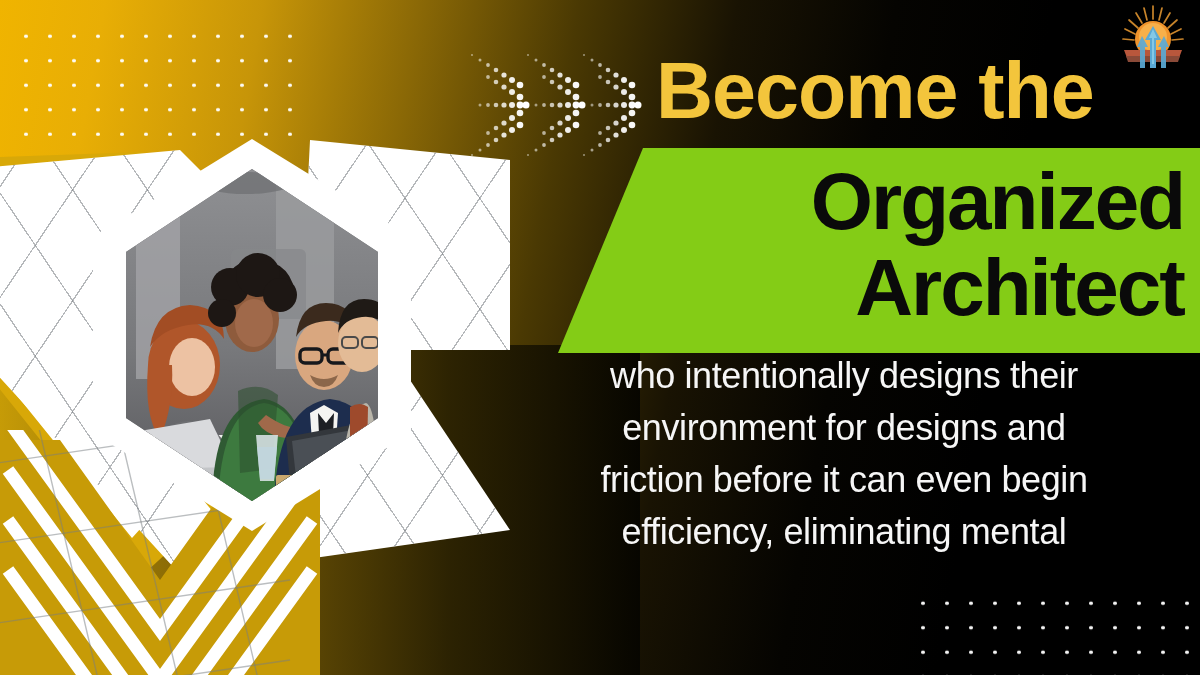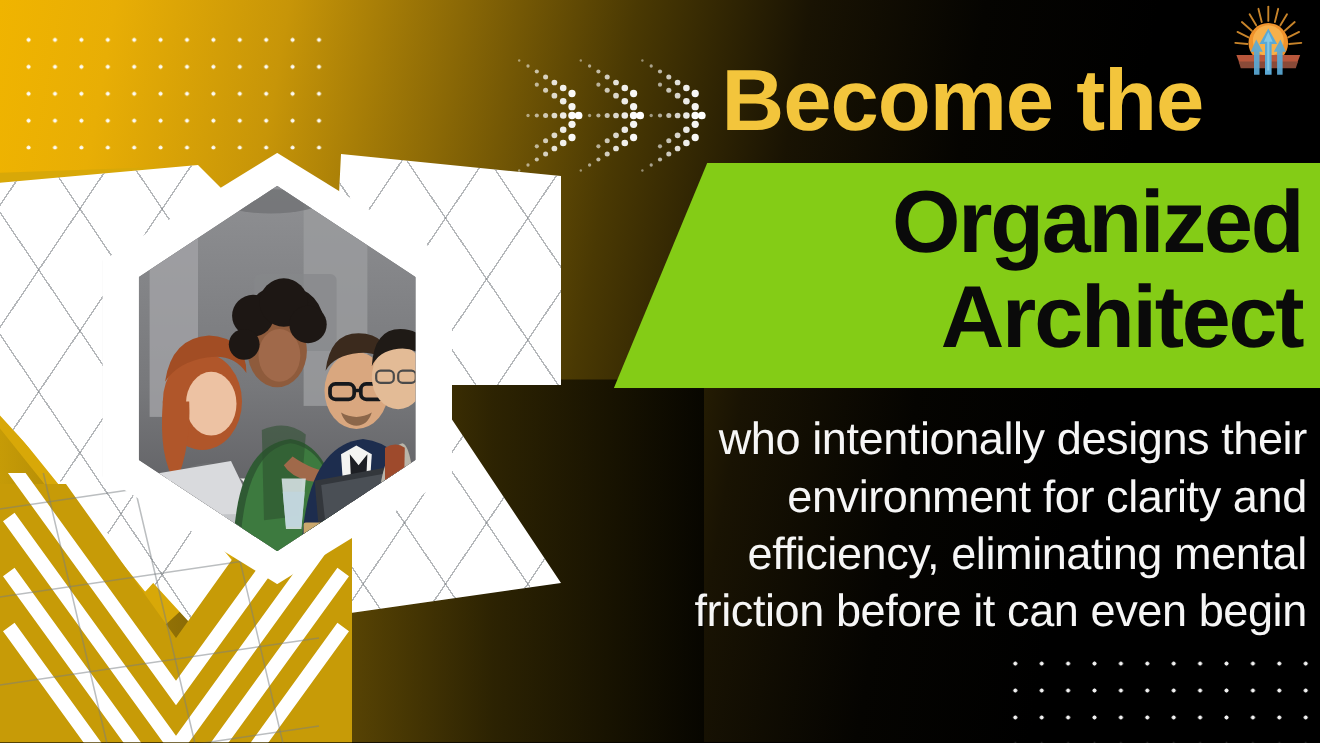--- a/index.html
+++ b/index.html
@@ -116,25 +116,25 @@
     line-height:84px;
     letter-spacing:-2px;
     text-align:right;
     white-space:nowrap;
   }
   #banner-line-1{top:12px;}
   #banner-line-2{top:98px;}
 
   
   #body-copy{
-    position:absolute;left:500px;top:373px;width:688px;
+    position:absolute;left:500px;top:350px;width:688px;
     color:#f6f6f6;
-    font-size:41px;
+    font-size:36px;
     line-height:52px;
-    text-align:right;
+    text-align:center;
     letter-spacing:-.4px;
   }
   #body-copy span{display:block;}
 
   
   #logo{position:absolute;left:1116px;top:2px;width:74px;height:70px;}
 </style>
 </head>
 <body>
 
@@ -294,23 +294,23 @@
 
   <div id="headline-top">Become the</div>
 
   <div id="yellow-banner">
     <div class="banner-line" id="banner-line-1">Organized</div>
     <div class="banner-line" id="banner-line-2">Architect</div>
   </div>
 
   <div id="body-copy">
     <span>who intentionally designs their</span>
-    <span>environment for clarity and</span>
+    <span>environment for designs and</span>
+    <span>friction before it can even begin</span>
     <span>efficiency, eliminating mental</span>
-    <span>friction before it can even begin</span>
   </div>
 
   <svg id="logo" viewBox="0 0 74 70">
     <g stroke="#c8842a" stroke-width="1.7" stroke-linecap="round">
       <line x1="37" y1="4" x2="37" y2="17"></line>
       <line x1="28" y1="6" x2="31" y2="18"></line>
       <line x1="46" y1="6" x2="43" y2="18"></line>
       <line x1="20" y1="11" x2="26" y2="21"></line>
       <line x1="54" y1="11" x2="48" y2="21"></line>
       <line x1="13" y1="18" x2="22" y2="26"></line>

